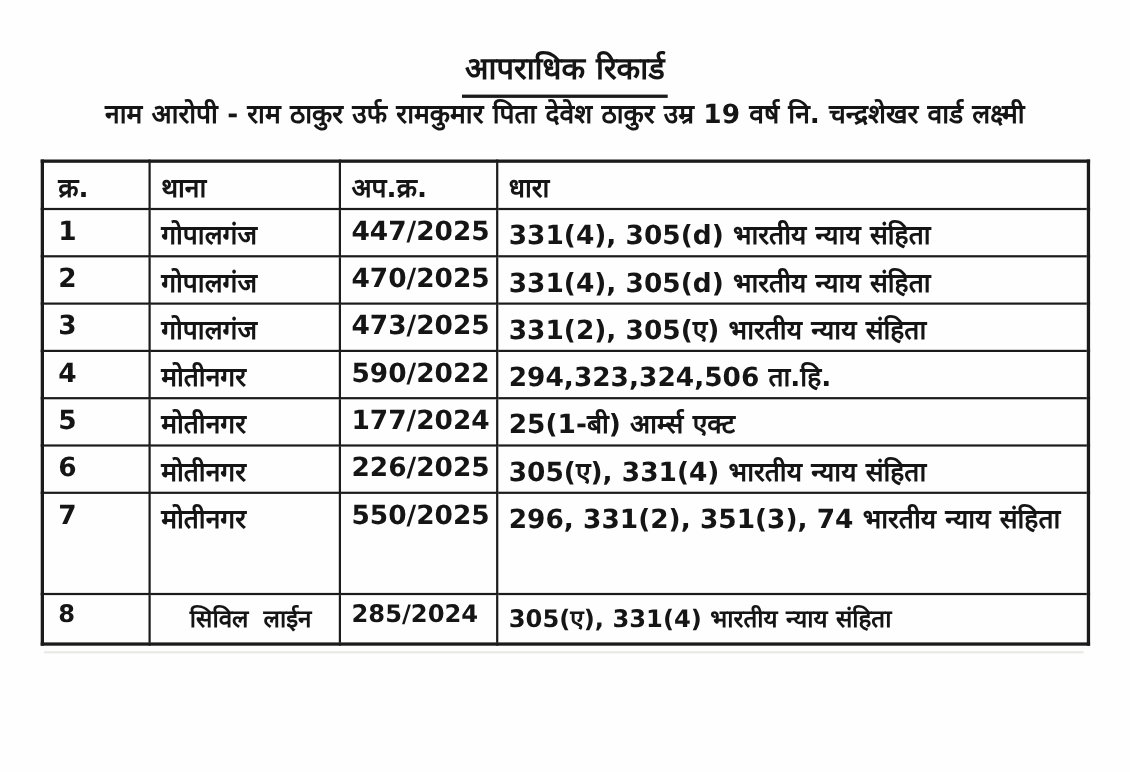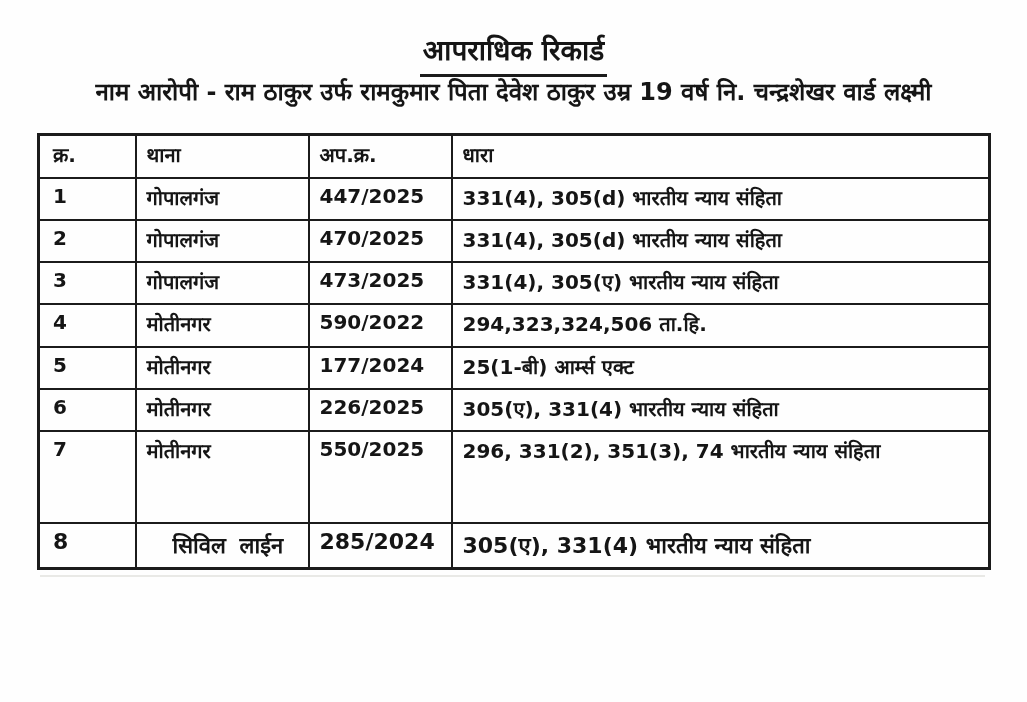--- a/index.html
+++ b/index.html
@@ -17,21 +17,21 @@
     -webkit-font-smoothing: antialiased;
   }
   .page {
     width: 1027px;
     height: 702px;
     position: relative;
   }
   .title-wrap {
     text-align: center;
     margin: 0;
-    padding-top: 34px;
+    padding-top: 46px;
     font-size: 28px;
     line-height: 1.2;
   }
   .title-underline {
     display: inline-block;
     border-bottom: 3px solid #1b1b1b;
     padding: 0 3px 6px 3px;
   }
   .intro {
     text-align: center;
@@ -49,21 +49,21 @@
     border-collapse: collapse;
     table-layout: fixed;
     border: 3px solid #1b1b1b;
   }
   col.c1 { width: 97px; }
   col.c2 { width: 173px; }
   col.c3 { width: 143px; }
   col.c4 { width: 538px; }
   th, td {
     border: 2px solid #1b1b1b;
-    font-size: 20px;
+    font-size: 24px;
     font-weight: bold;
     text-align: left;
     vertical-align: top;
     padding: 5px 8px 3px 10px;
     overflow: hidden;
     white-space: nowrap;
   }
   th:first-child, td:first-child { padding-left: 13px; }
   thead tr { height: 44px; }
   tbody tr { height: 42px; }
@@ -115,21 +115,21 @@
         <tr>
           <td>2</td>
           <td>गोपालगंज</td>
           <td>470/2025</td>
           <td>331(4), 305(d) भारतीय न्याय संहिता</td>
         </tr>
         <tr>
           <td>3</td>
           <td>गोपालगंज</td>
           <td>473/2025</td>
-          <td>331(4), 305(ए) भारतीय न्याय संहिता</td>
+          <td>331(2), 305(ए) भारतीय न्याय संहिता</td>
         </tr>
         <tr>
           <td>4</td>
           <td>मोतीनगर</td>
           <td>590/2022</td>
           <td>294,323,324,506 ता.हि.</td>
         </tr>
         <tr>
           <td>5</td>
           <td>मोतीनगर</td>

